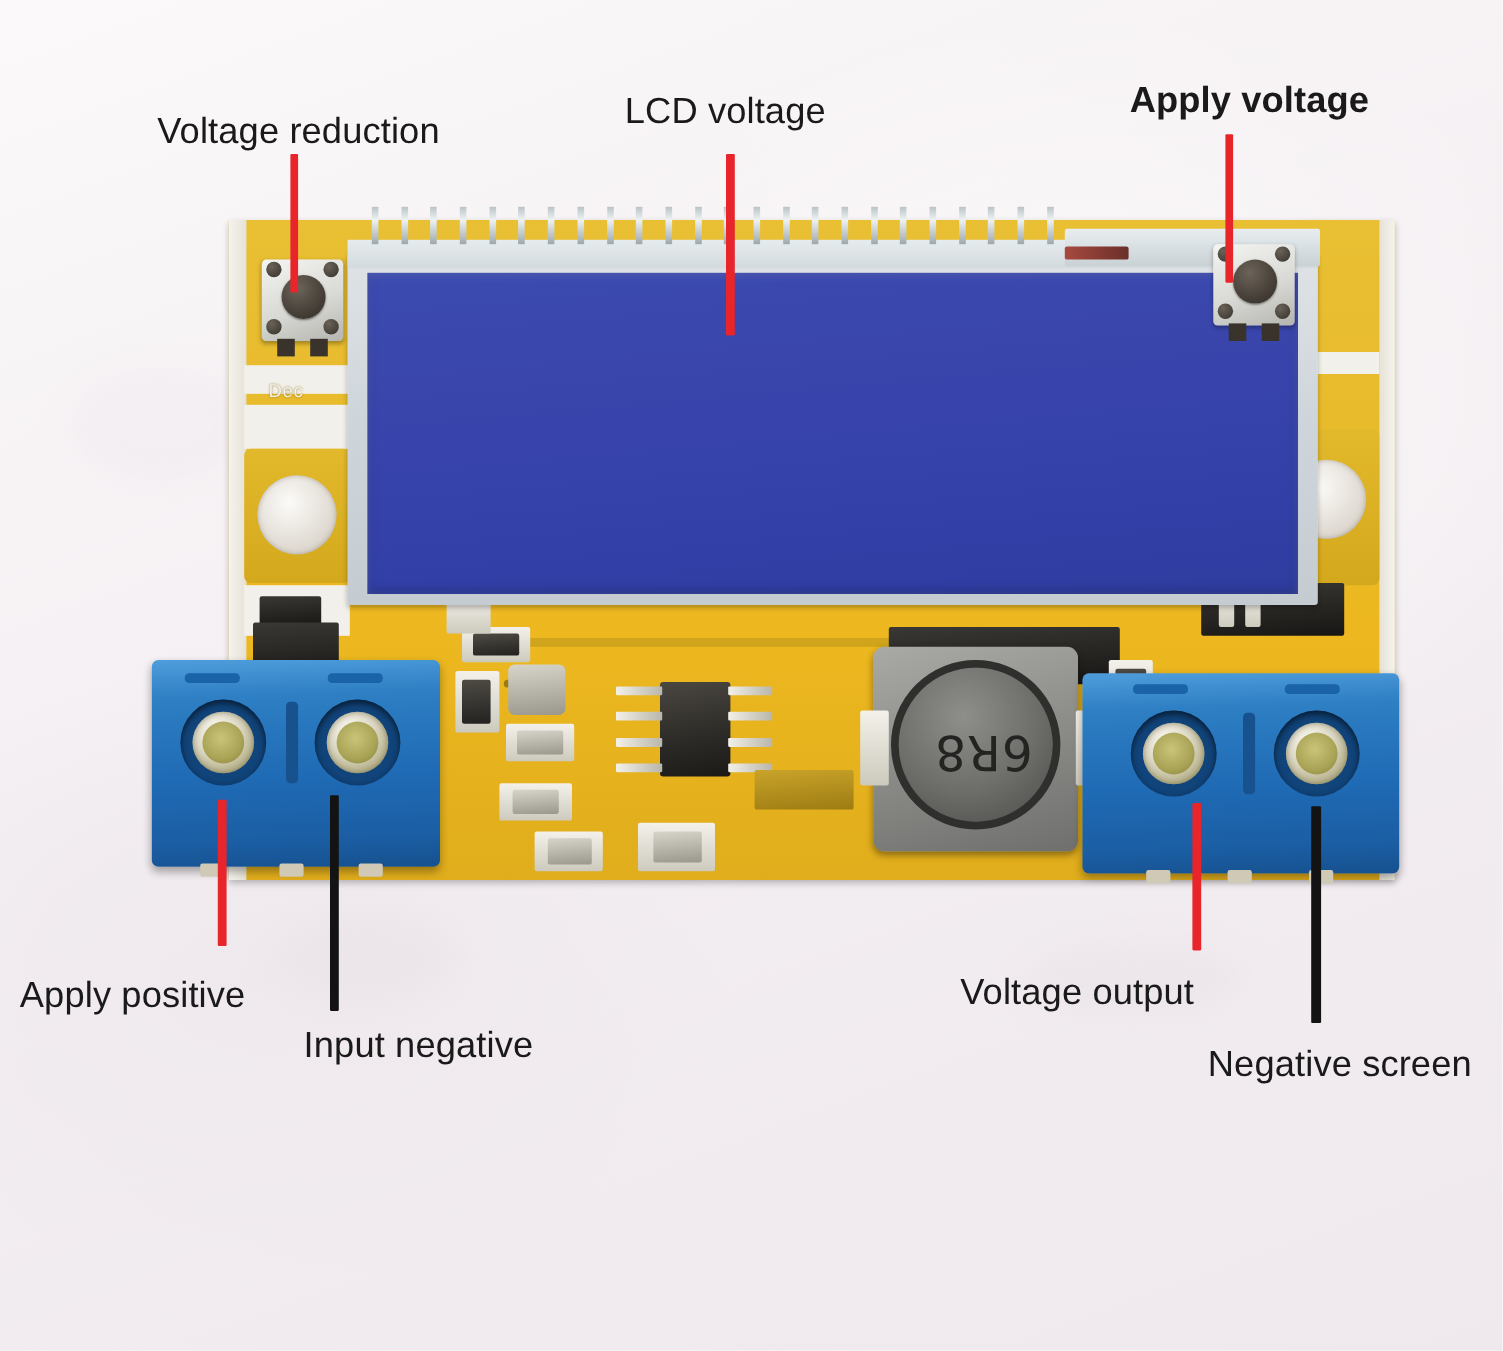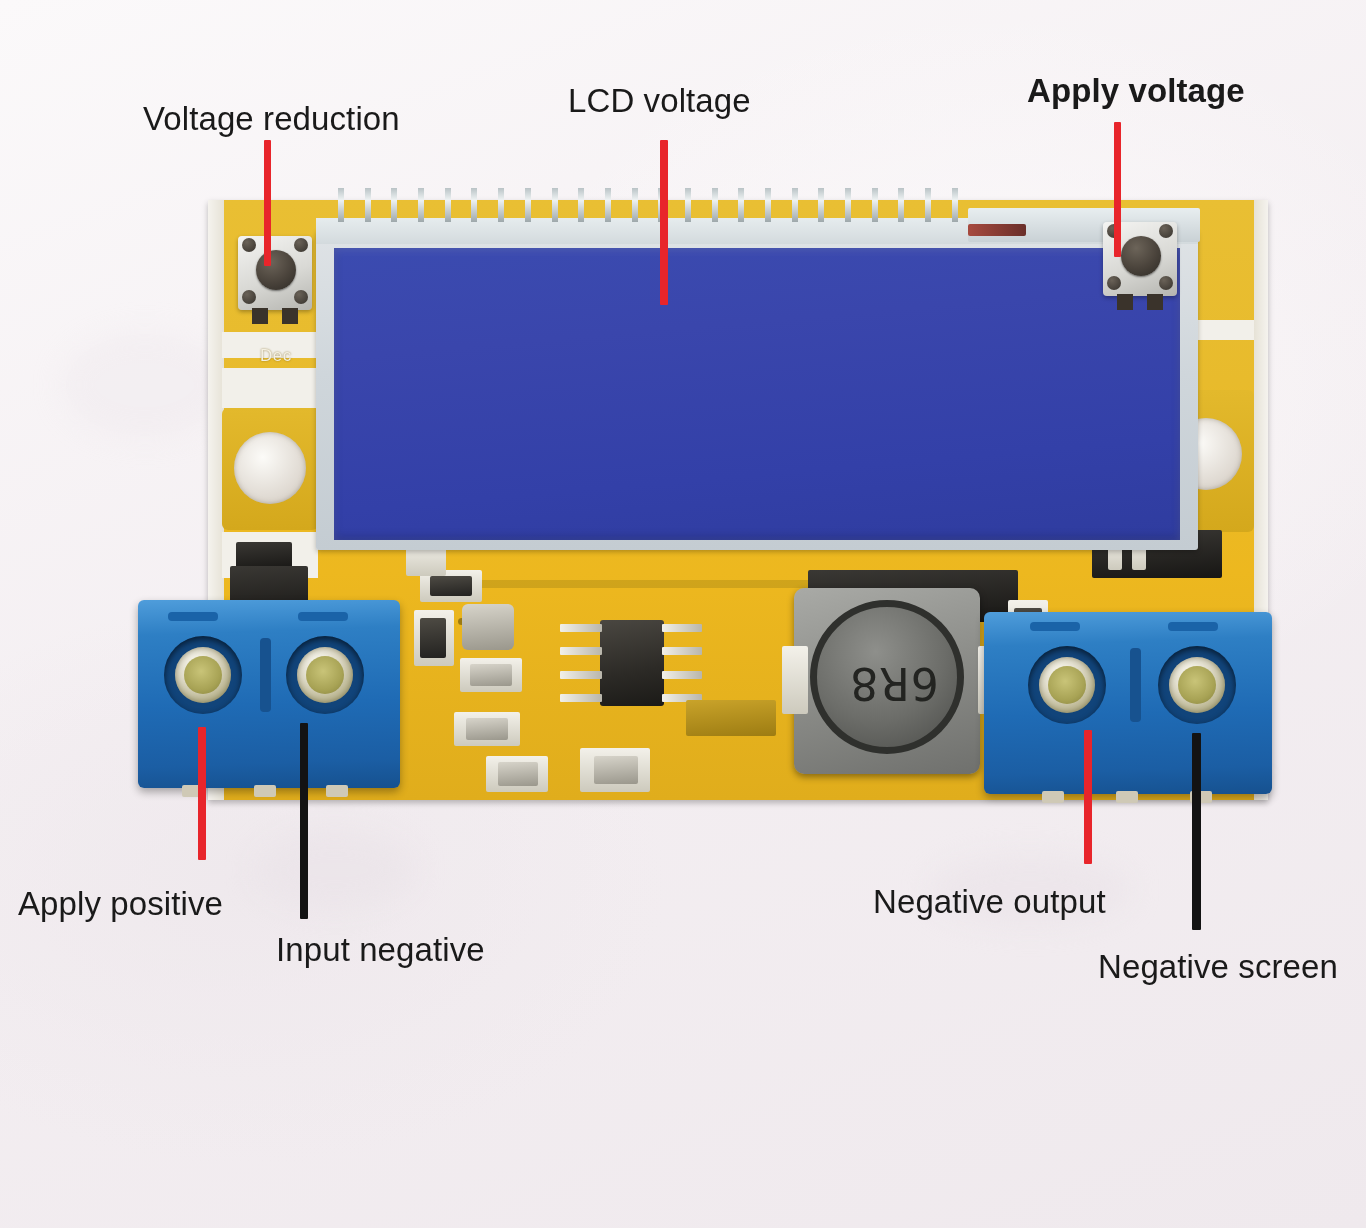--- a/index.html
+++ b/index.html
@@ -294,21 +294,21 @@
     <div class="pcb-shadow"></div>
     <div class="pcb"></div>
 
     <div class="silk" style="left:0px;top:0px;width:16px;height:600px;background:linear-gradient(90deg,#f5f3ee,#e6e2d6);"></div>
     <div class="silk" style="left:14px;top:132px;width:96px;height:26px;"></div>
     <div class="silk" style="left:14px;top:168px;width:96px;height:40px;"></div>
     <div class="hole-pad" style="left:14px;top:208px;width:96px;height:122px;"></div>
     <div class="mount-hole" style="left:26px;top:232px;"></div>
     <div class="silk" style="left:14px;top:332px;width:96px;height:46px;"></div>
     <div class="smd dark" style="left:28px;top:342px;width:56px;height:28px;"></div>
-    <div class="silktext" style="left:52px;top:146px;">Dec</div>
+    <div class="silktext" style="left:36px;top:146px;">Dec</div>
 
     <div class="silk" style="left:1046px;top:0px;width:14px;height:600px;background:linear-gradient(90deg,#e6e2d6,#f5f3ee);"></div>
     <div class="hole-pad" style="left:950px;top:190px;width:96px;height:142px;"></div>
     <div class="mount-hole" style="left:962px;top:218px;"></div>
     <div class="silk" style="left:950px;top:120px;width:96px;height:20px;"></div>
     <div class="smd dark" style="left:884px;top:330px;width:130px;height:48px;"></div>
     <div class="smd pad" style="left:900px;top:338px;width:14px;height:32px;"></div>
     <div class="smd pad" style="left:924px;top:338px;width:14px;height:32px;"></div>
     <div class="silktext" style="left:938px;top:146px;">Add</div>
 
@@ -468,18 +468,18 @@
   <div class="callout-label" style="left:1027px;top:74px;font-weight:bold;">Apply voltage</div>
   <div class="leader red" style="left:1114px;top:122px;width:7px;height:135px;"></div>
 
   <div class="leader red" style="left:198px;top:727px;width:8px;height:133px;"></div>
   <div class="callout-label" style="left:18px;top:887px;">Apply positive</div>
 
   <div class="leader black" style="left:300px;top:723px;width:8px;height:196px;"></div>
   <div class="callout-label" style="left:276px;top:933px;">Input negative</div>
 
   <div class="leader red" style="left:1084px;top:730px;width:8px;height:134px;"></div>
-  <div class="callout-label" style="left:873px;top:885px;">Negative output</div>
+  <div class="callout-label" style="left:873px;top:885px;">Voltage output</div>
 
   <div class="leader black" style="left:1192px;top:733px;width:9px;height:197px;"></div>
   <div class="callout-label" style="left:1098px;top:950px;">Negative screen</div>
 
 </div>
 
 </body></html>

